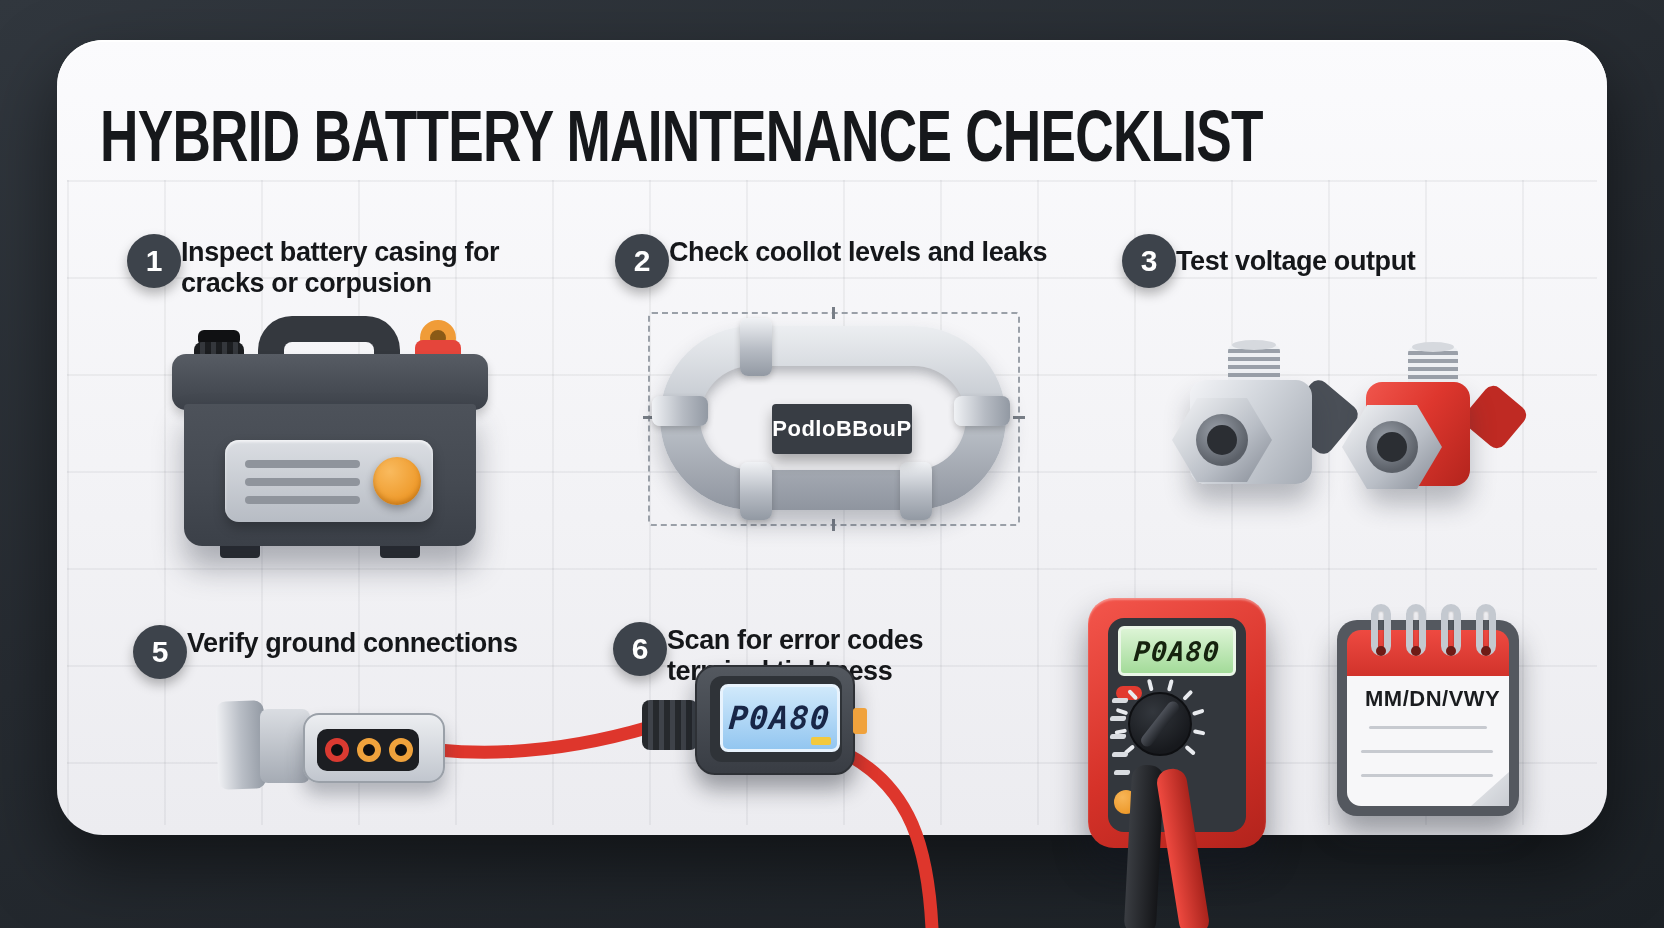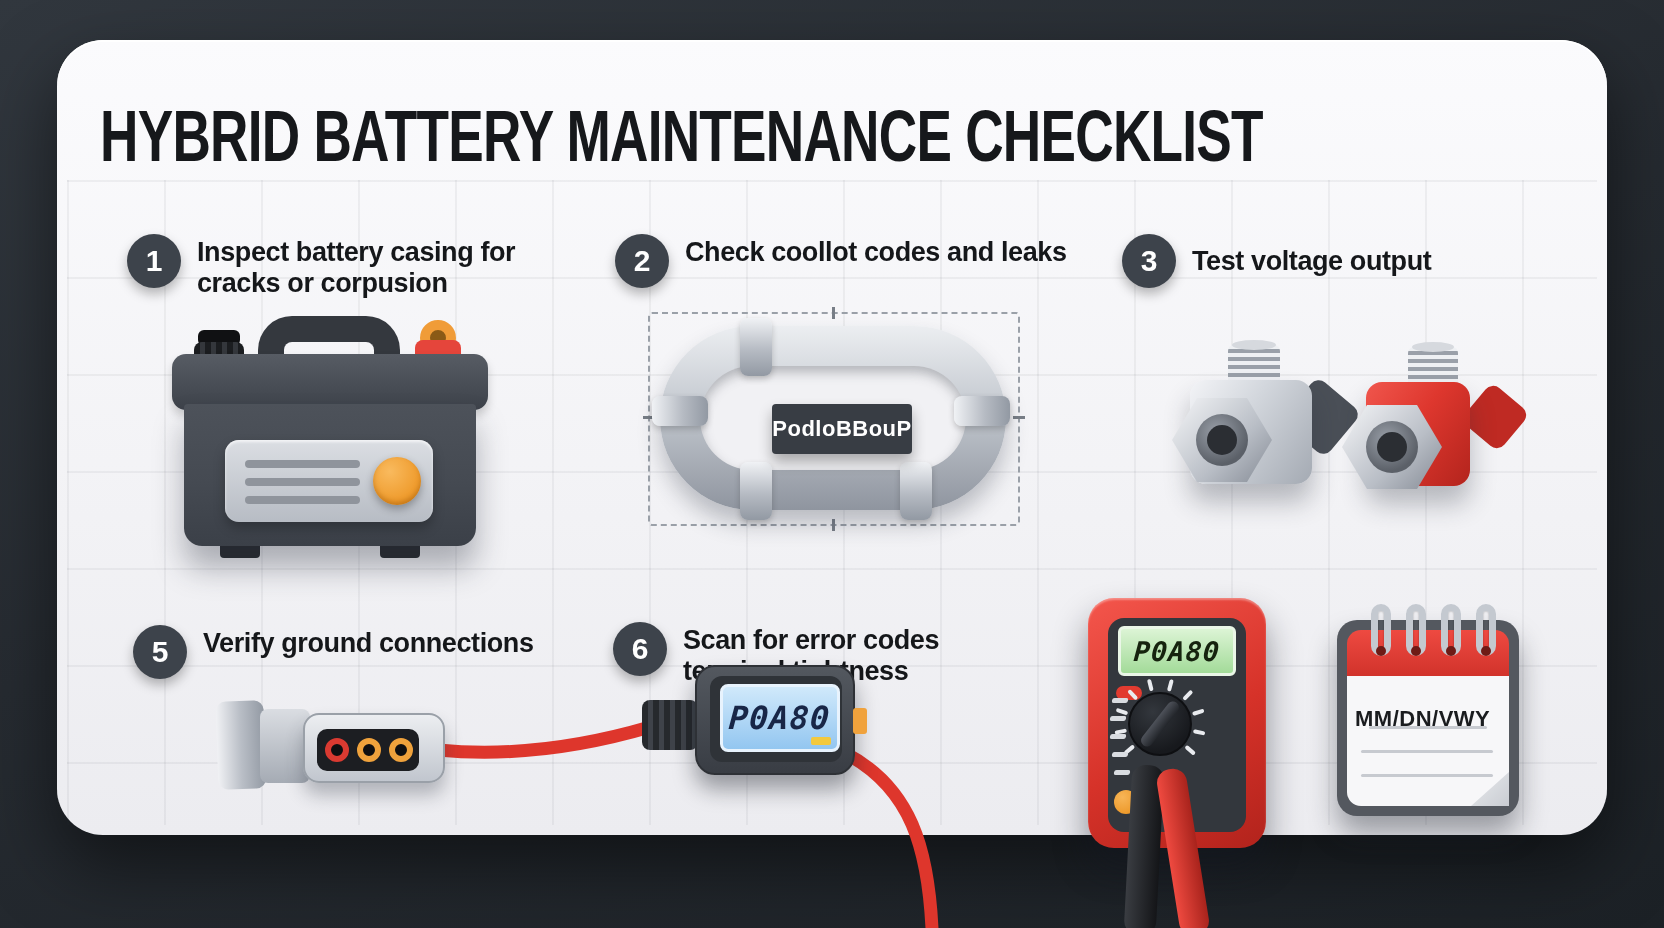--- a/index.html
+++ b/index.html
@@ -19,21 +19,21 @@
 
   .title { position:absolute; left:100px; top:94px; z-index:2; white-space:nowrap;
            font-size:70px; font-weight:bold; letter-spacing:-1px; color:#16181b;
            transform:scaleX(.76) scaleY(1.04); transform-origin:left top; }
 
   
   .check-item { position:absolute; z-index:2; display:flex; align-items:flex-start; }
   .num-badge { width:54px; height:54px; border-radius:50%; background:#3d434b; color:#fff;
                display:flex; align-items:center; justify-content:center;
                font-size:30px; font-weight:bold; box-shadow:0 6px 12px rgba(0,0,0,.28); flex:none; }
-  .item-text { margin-left:16px; padding-top:3px; font-size:27px; font-weight:bold;
+  .item-text { padding-top:3px; font-size:27px; font-weight:bold;
                letter-spacing:-.4px; line-height:31px; color:#15171a; white-space:nowrap; }
   .check-item.single .item-text { padding-top:12px;text-align:right; }
 
   
   .illus { position:absolute; z-index:2; }
   .bat-handle { position:absolute; width:142px; height:58px; border:26px solid #34383e;
                 border-bottom:none; border-radius:34px 34px 0 0; }
   .bat-term-neg { position:absolute; background:repeating-linear-gradient(90deg,#1b1d20 0 6px,#34373c 6px 11px);
                   border-radius:8px; }
   .bat-term-cap { position:absolute; background:#101113; border-radius:6px; }
@@ -173,21 +173,21 @@
     <div class="num-badge">1</div>
     <div class="item-text">
       <div>Inspect battery casing for</div>
       <div>cracks or corpusion</div>
     </div>
   </div>
 
   <div class="check-item" style="left:615px; top:234px;">
     <div class="num-badge">2</div>
     <div class="item-text">
-      <div>Check coollot codes and leaks</div>
+      <div>Check coollot levels and leaks</div>
     </div>
   </div>
 
   <div class="check-item single" style="left:1122px; top:234px;">
     <div class="num-badge">3</div>
     <div class="item-text">
       <div>Test voltage output</div>
       <div></div>
     </div>
   </div>
@@ -325,20 +325,20 @@
     <div class="cal-header" style="left:12px; top:72px; width:162px; height:46px;"></div>
     <div class="cal-page" style="left:12px; top:118px; width:162px; height:130px;"></div>
     <div class="cal-ring" style="left:36px; top:46px;"></div>
     <div class="cal-ring" style="left:71px; top:46px;"></div>
     <div class="cal-ring" style="left:106px; top:46px;"></div>
     <div class="cal-ring" style="left:141px; top:46px;"></div>
     <div class="cal-hole" style="left:41px; top:88px;"></div>
     <div class="cal-hole" style="left:76px; top:88px;"></div>
     <div class="cal-hole" style="left:111px; top:88px;"></div>
     <div class="cal-hole" style="left:146px; top:88px;"></div>
-    <div class="cal-date" style="left:20px; top:128px;margin-top:20px;">MM/DN/VWY</div>
+    <div class="cal-date" style="left:30px; top:128px;">MM/DN/VWY</div>
     <div class="cal-rule" style="left:34px; top:168px; width:118px;"></div>
     <div class="cal-rule" style="left:26px; top:192px; width:132px;"></div>
     <div class="cal-rule" style="left:26px; top:216px; width:132px;"></div>
     <div class="cal-fold" style="left:136px; top:214px; width:38px; height:34px;"></div>
   </div>
 
 </div>
 
 </body></html>

